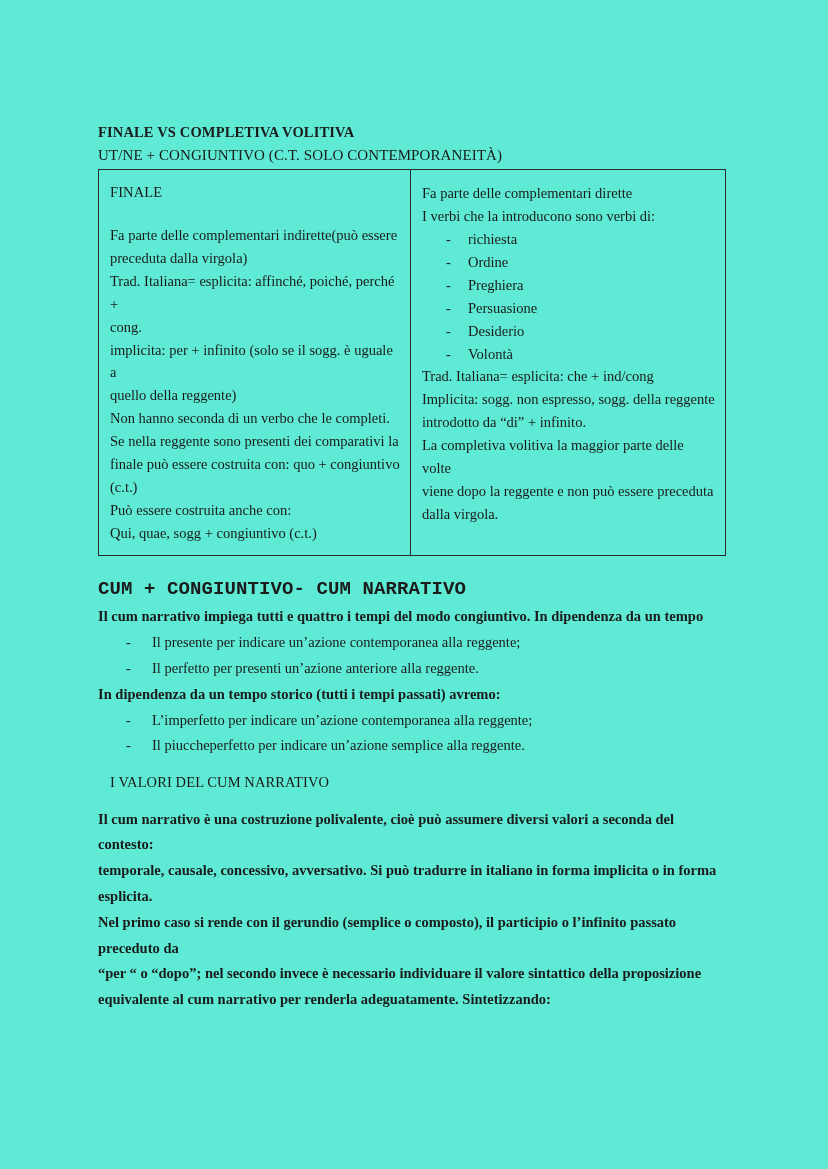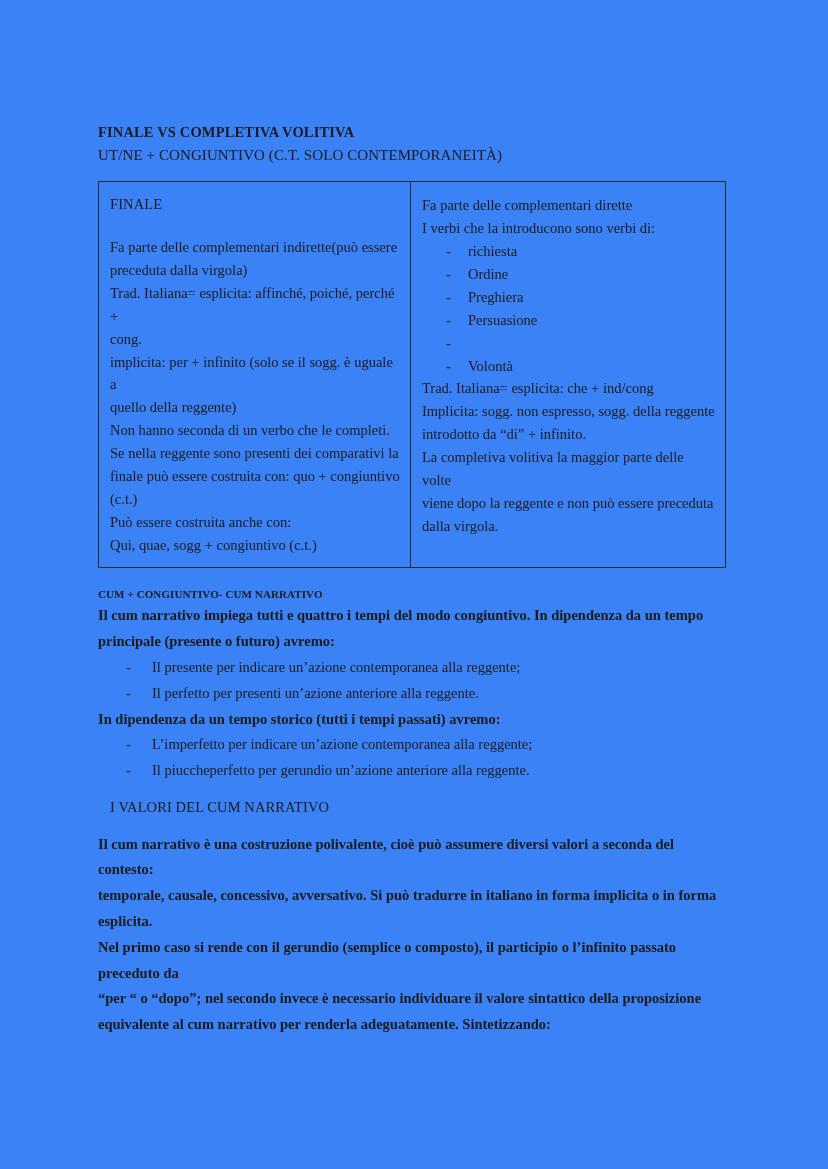--- a/index.html
+++ b/index.html
@@ -14,21 +14,21 @@
     color: #1b1b1b;
     position: relative;
     overflow: hidden;
   }
   .page {
     position: absolute;
     left: 0;
     top: 0;
     width: 828px;
     height: 1169px;
-    background: #3b82f6;
+    background: #5eead4;
   }
   .content {
     position: absolute;
     left: 98px;
     top: 121px;
     width: 632px;
   }
 
   
   .doc-title {
@@ -36,21 +36,21 @@
     font-weight: bold;
     letter-spacing: 0.15px;
     line-height: 1.55;
     margin: 0;
   }
   .doc-subtitle {
     font-size: 15px;
     font-weight: normal;
     letter-spacing: 0.1px;
     line-height: 1.65;
-    margin: 0 0 13px 0;
+    margin: 0 0 1px 0;
   }
 
   
   .cmp-table {
     border: 1.4px solid #2b2b2b;
     display: flex;
     width: 628px;
     min-height: 363px;
     box-sizing: border-box;
   }
@@ -90,25 +90,26 @@
   }
   .bullet-row .btext {
     flex: 1;
   }
 
   
   .section {
     margin-top: 18px;
   }
   .sec-head-bold {
-    font-size: 11px;
+    font-size: 19px;
     font-weight: bold;
     line-height: 1.62;
     margin: 0;
     letter-spacing: 0.1px;
+    font-family: Liberation Mono, monospace;
   }
   .sec-head-plain {
     font-size: 14.5px;
     font-weight: normal;
     line-height: 1.62;
     margin: 12px;
     letter-spacing: 0.1px;
   }
   .para-line {
     font-size: 14.5px;
@@ -177,60 +178,60 @@
           <div class="bullet-row">
             <span class="dash">-</span>
             <span class="btext">Preghiera</span>
           </div>
           <div class="bullet-row">
             <span class="dash">-</span>
             <span class="btext">Persuasione</span>
           </div>
           <div class="bullet-row">
             <span class="dash">-</span>
+            <span class="btext">Desiderio</span>
           </div>
           <div class="bullet-row">
             <span class="dash">-</span>
             <span class="btext">Volontà</span>
           </div>
 
           <p class="cmp-line">Trad. Italiana= esplicita: che + ind/cong</p>
           <p class="cmp-line">Implicita: sogg. non espresso, sogg. della reggente</p>
           <p class="cmp-line">introdotto da “di” + infinito.</p>
           <p class="cmp-line">La completiva volitiva la maggior parte delle volte</p>
           <p class="cmp-line">viene dopo la reggente e non può essere preceduta</p>
           <p class="cmp-line">dalla virgola.</p>
         </div>
       </div>
 
     </div>
 
     <div class="section">
       <p class="sec-head-bold">CUM + CONGIUNTIVO- CUM NARRATIVO</p>
       <p class="para-line">Il cum narrativo impiega tutti e quattro i tempi del modo congiuntivo. In dipendenza da un tempo</p>
-      <p class="para-line">principale (presente o futuro) avremo:</p>
 
       <div class="sec-bullet">
         <span class="dash">-</span>
         <span class="btext">Il presente per indicare un’azione contemporanea alla reggente;</span>
       </div>
       <div class="sec-bullet">
         <span class="dash">-</span>
         <span class="btext">Il perfetto per presenti un’azione anteriore alla reggente.</span>
       </div>
 
       <p class="para-line">In dipendenza da un tempo storico (tutti i tempi passati) avremo:</p>
 
       <div class="sec-bullet">
         <span class="dash">-</span>
         <span class="btext">L’imperfetto per indicare un’azione contemporanea alla reggente;</span>
       </div>
       <div class="sec-bullet">
         <span class="dash">-</span>
-        <span class="btext">Il piuccheperfetto per gerundio un’azione anteriore alla reggente.</span>
+        <span class="btext">Il piuccheperfetto per indicare un’azione semplice alla reggente.</span>
       </div>
     </div>
 
     <div>
       <p class="sec-head-plain">I VALORI DEL CUM NARRATIVO</p>
       <p class="para-line">Il cum narrativo è una costruzione polivalente, cioè può assumere diversi valori a seconda del contesto:</p>
       <p class="para-line">temporale, causale, concessivo, avversativo. Si può tradurre in italiano in forma implicita o in forma esplicita.</p>
       <p class="para-line">Nel primo caso si rende con il gerundio (semplice o composto), il participio o l’infinito passato preceduto da</p>
       <p class="para-line">“per “ o “dopo”; nel secondo invece è necessario individuare il valore sintattico della proposizione</p>
       <p class="para-line">equivalente al cum narrativo per renderla adeguatamente. Sintetizzando:</p>

